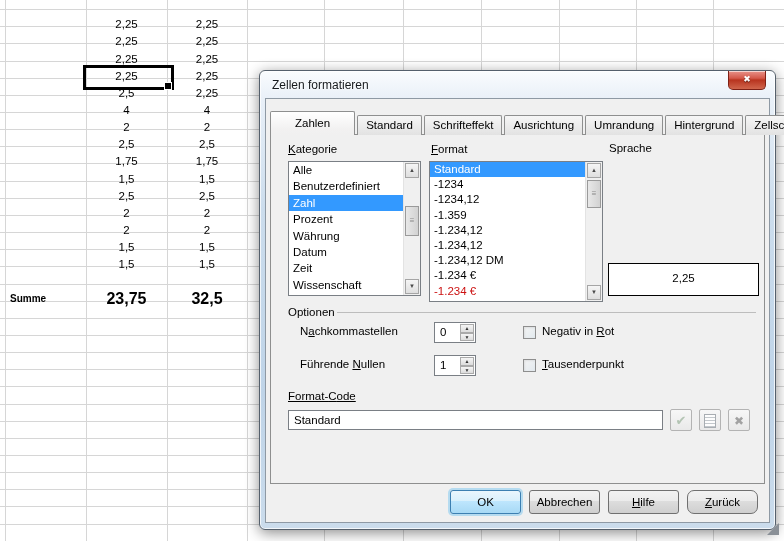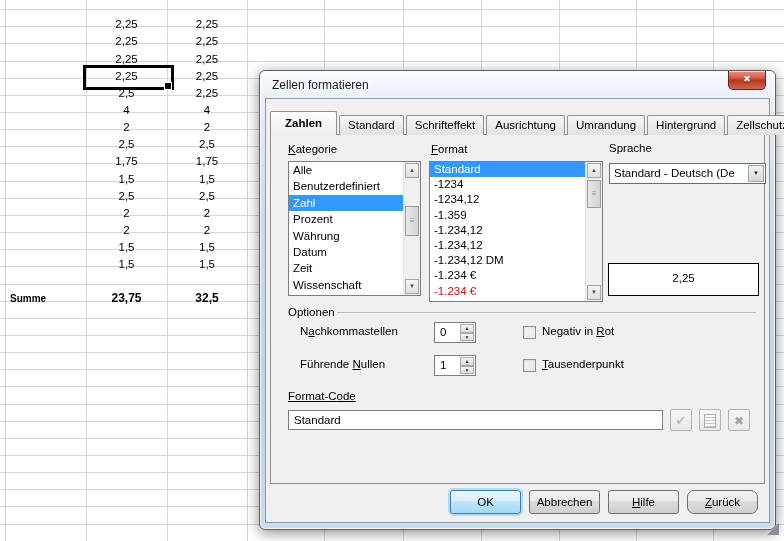--- a/index.html
+++ b/index.html
@@ -12,21 +12,21 @@
   
   #sheet{position:absolute;inset:0;
     background-image:repeating-linear-gradient(to bottom,transparent 0 16.15px,#d6d6d6 16.15px 17.15px);
     background-position:0 -7px;
   }
   .vline{position:absolute;top:0;bottom:0;width:1px;background:#d6d6d6;}
   .cell{position:absolute;height:17px;line-height:17px;text-align:center;font-size:11.5px;color:#000;}
   .cell.b{left:86px;width:81px;}
   .cell.c{left:167px;width:80px;}
   .sum-label{position:absolute;left:5px;width:81px;height:17px;line-height:17px;font-size:10px;padding-left:5px;box-sizing:border-box;color:#000;font-weight:bold;}
-  .sum-val{font-weight:bold;font-size:12px;}
+  .sum-val{font-weight:bold;font-size:16px;}
   #sel-outline{position:absolute;border:3px solid #000;background:transparent;}
   #sel-handle{position:absolute;width:6px;height:6px;background:#000;border:1px solid #fff;box-sizing:content-box;}
   
   #dialog{position:absolute;left:259px;top:70px;width:517px;height:460px;
     border:1px solid #55606c;border-radius:6px;
     background:linear-gradient(180deg,#fafcfe 0%,#e9f0f8 6%,#ccdded 30%,#bfd4e8 70%,#cbdcec 100%);
     box-shadow:0 3px 14px rgba(0,0,0,.45), inset 0 0 0 1px rgba(255,255,255,.75);
     box-sizing:border-box;
   }
   #dlg-title{position:absolute;left:12px;top:7px;font-size:12px;color:#15191d;text-shadow:0 0 4px #fff,0 0 2px #fff;white-space:nowrap;}
@@ -39,21 +39,21 @@
   #resize-grip{position:absolute;right:-4px;bottom:-6px;width:0;height:0;
     border-bottom:12px solid #8a9097;border-left:12px solid transparent;}
   
   #client{position:absolute;left:5px;right:5px;top:27px;bottom:6px;
     background:#f0f0f0;border:1px solid #8e99a4;}
   
   #tabs{position:absolute;left:4px;top:13px;height:23px;display:flex;align-items:flex-end;z-index:3;}
   .tab{height:19px;line-height:19px;padding:0 8px;margin-right:2px;font-size:11.5px;color:#000;
     border:1px solid #8e8f8f;border-bottom:none;border-radius:2px 2px 0 0;
     background:linear-gradient(#f6f6f6,#e2e2e2);white-space:nowrap;cursor:default;}
-  .tab.active{height:23px;line-height:22px;font-weight:bold;padding:0 14px;
+  .tab.active{height:23px;line-height:22px;font-weight:normal;padding:0 24px;
     background:linear-gradient(#ffffff,#f2f1f1 75%,#f0f0f0);}
   
   #pane{position:absolute;left:4px;right:4px;top:35px;height:348px;border:1px solid #8e8f8f;z-index:1;}
   .lbl{position:absolute;font-size:11.5px;color:#000;white-space:nowrap;}
   .lbl u, .btn u, .cb-lbl u{text-decoration:underline;}
   
   .listbox{position:absolute;background:#fff;border:1px solid #7a7f85;overflow:hidden;}
   .li{padding-left:4px;font-size:11.5px;color:#000;white-space:nowrap;overflow:hidden;}
   #cat-list .li{height:16.4px;line-height:16.4px;width:calc(100% - 17px);box-sizing:border-box;}
   #fmt-list .li{height:15.2px;line-height:15.2px;width:calc(100% - 17px);box-sizing:border-box;}
@@ -210,24 +210,20 @@
           <div class="li">-1.234 €</div>
           <div class="li red">-1.234 €</div>
           <div class="sb">
           <div class="sb-btn sb-up">▲</div>
           <div class="sb-thumb" style="top:18px;height:28px;line-height:26px;">≡</div>
           <div class="sb-btn sb-down">▼</div>
         </div>
       </div>
 
       <div class="lbl" style="left:338px;top:7px;">Sprache</div>
-      <div id="lang-combo" style="left:338px;top:28px;width:157px;height:21px;">
-        <div class="combo-text">Standard - Deutsch (De</div>
-        <div class="combo-btn">▼</div>
-      </div>
 
       <div id="preview" style="left:337px;top:128px;width:149px;height:31px;line-height:29px;">2,25</div>
 
       <div class="lbl" style="left:17px;top:171px;">Optionen</div>
       <div id="opt-line" style="left:66px;top:177px;right:8px;"></div>
 
       <div class="lbl" style="left:29px;top:190px;">N<u>a</u>chkommastellen</div>
       <div class="spin" style="left:163px;top:187px;">
         <span class="val">0</span>
         <span class="btns">

